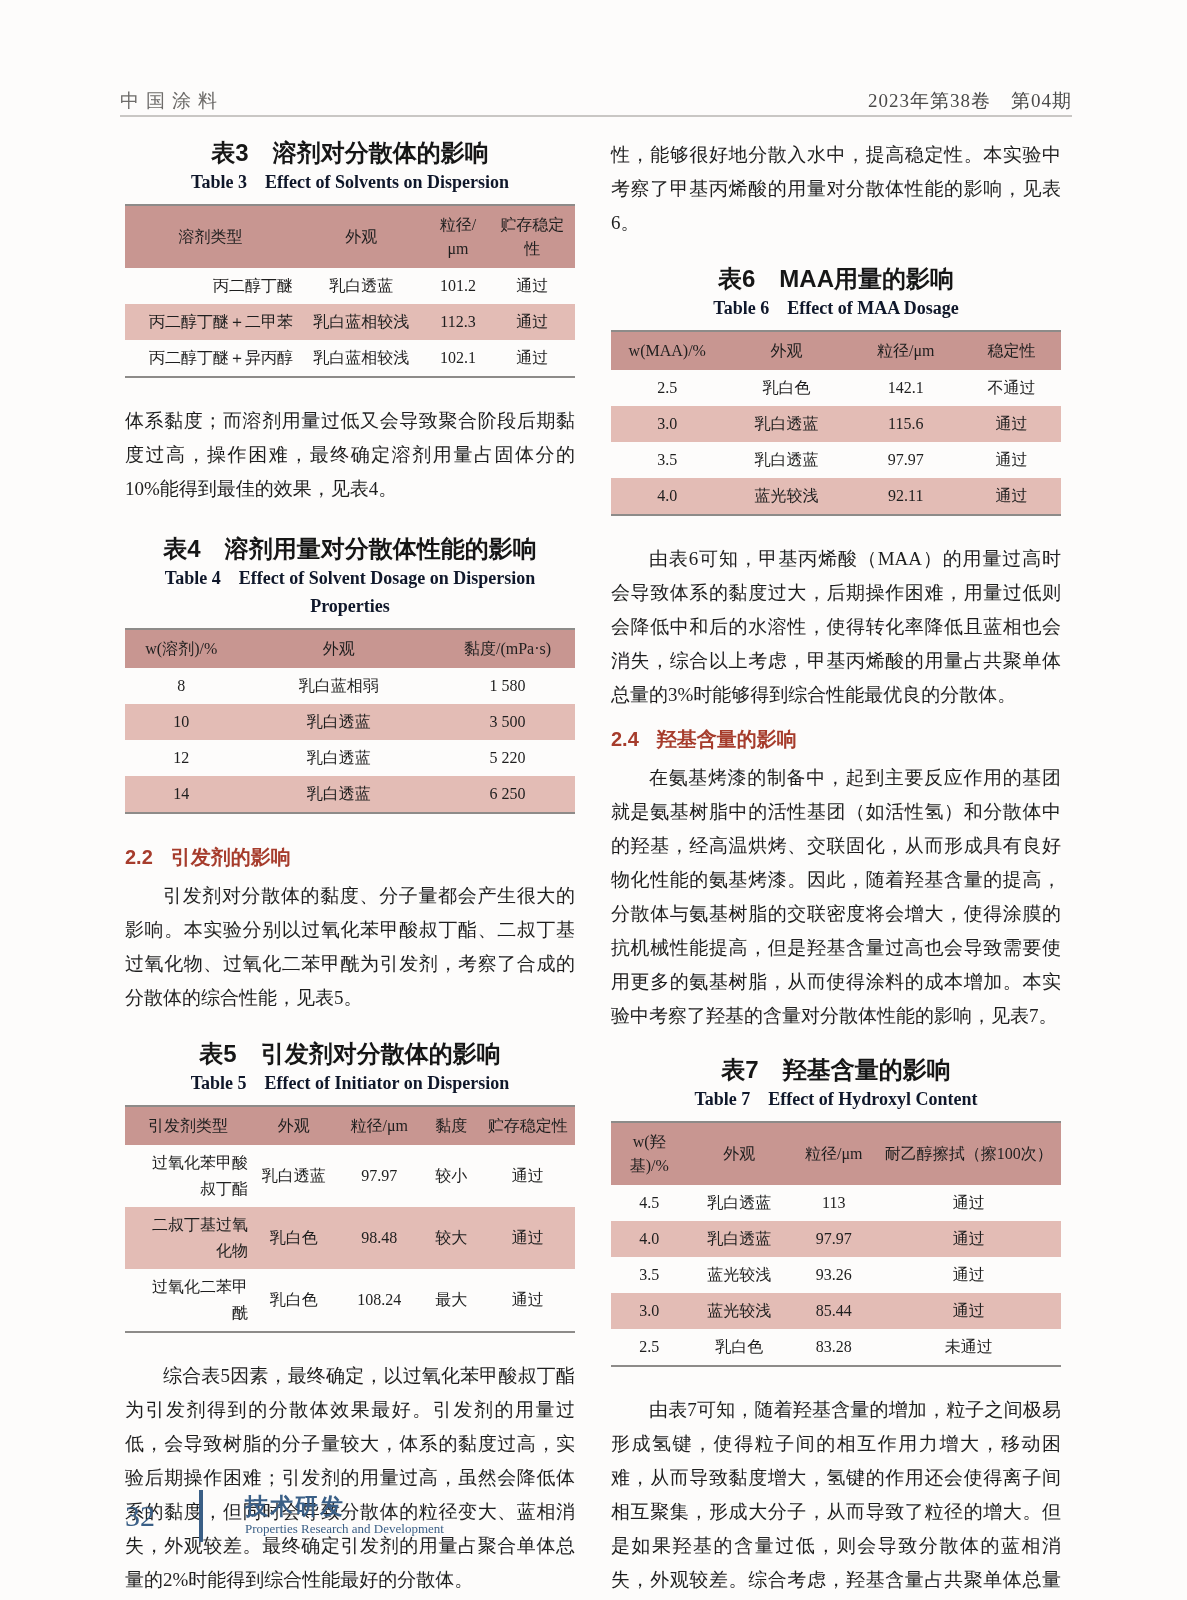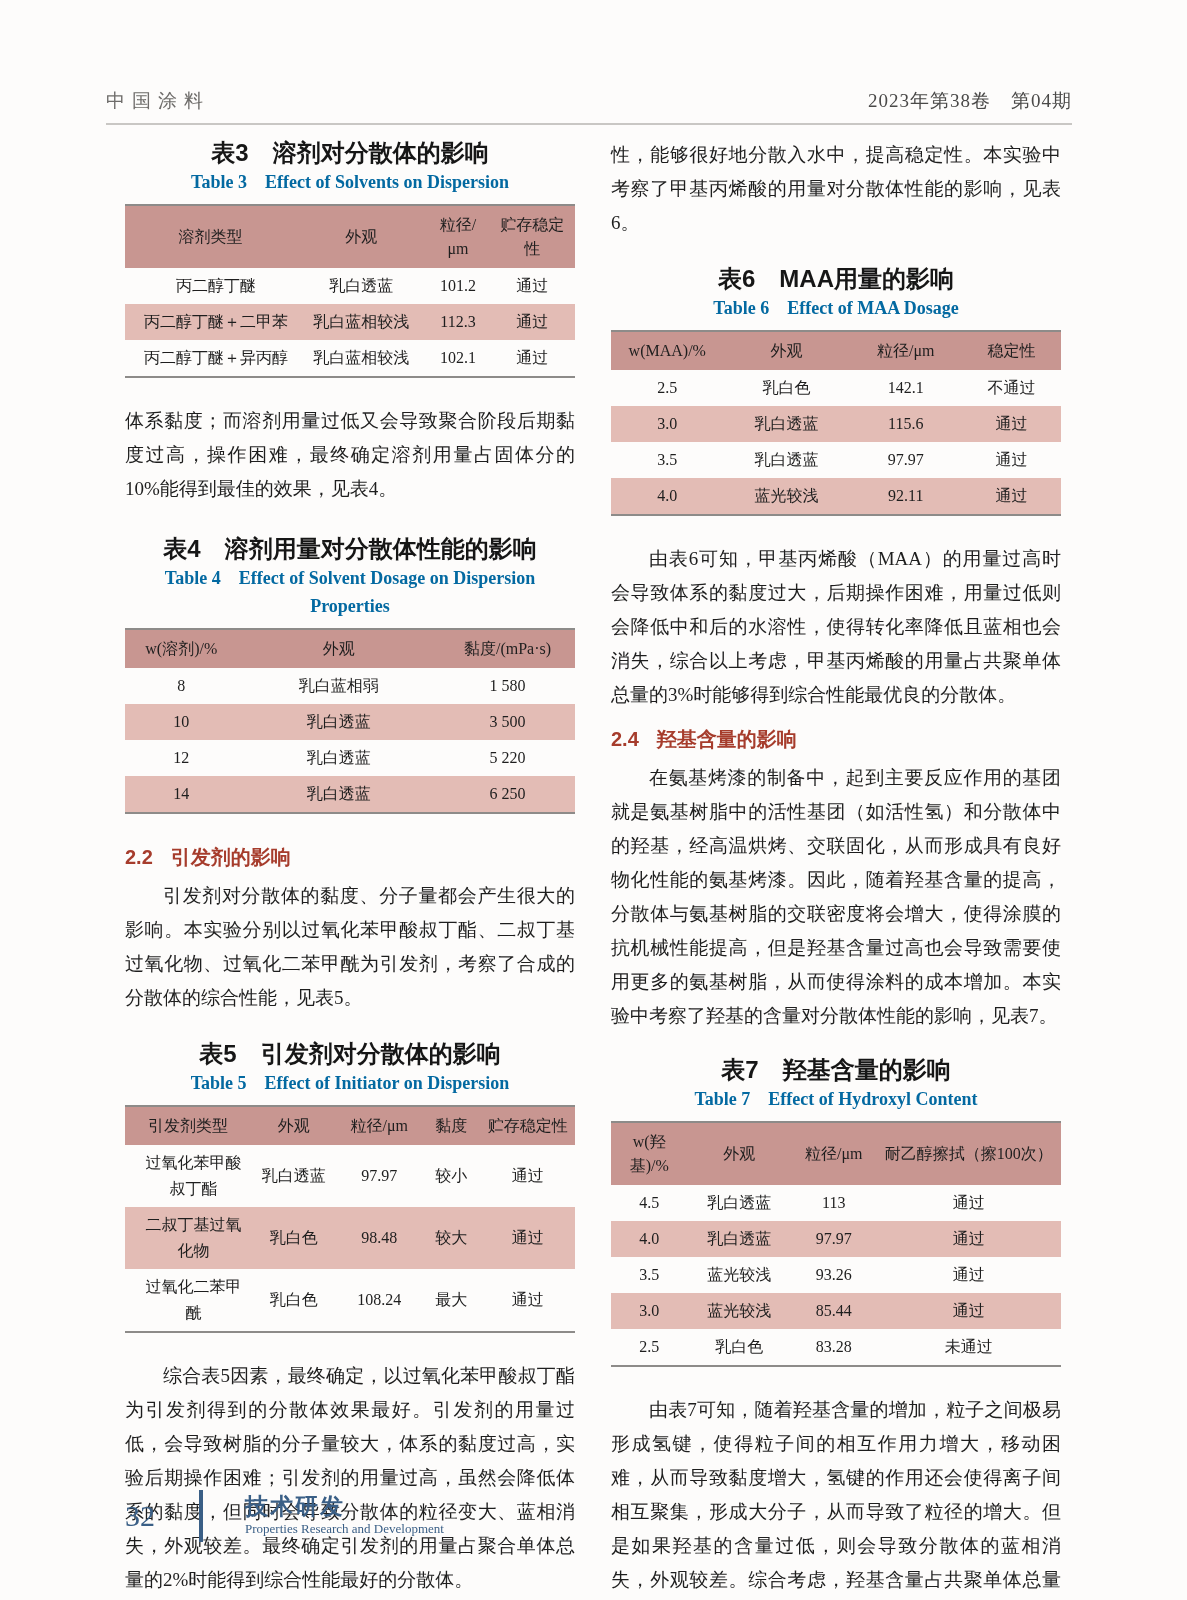--- a/index.html
+++ b/index.html
@@ -6,24 +6,24 @@
   .page{
     position:relative;
     width:1187px;height:1600px;
     background:#fdfcfb;
     overflow:hidden;
     font-family:"Liberation Serif","DejaVu Serif",serif;
     color:#222222;
   }
   
   .page-header{
-    position:absolute;top:88px;left:106px;right:115px;
+    position:absolute;top:88px;left:120px;right:115px;
     display:flex;justify-content:space-between;align-items:center;
     border-bottom:2px solid #c9c7c4;
-    padding-bottom:9px;
+    padding-bottom:1px;
   }
   .journal-name{font-size:19px;color:#6e6c6a;letter-spacing:7px;}
   .issue-info{font-size:19px;color:#4a4948;letter-spacing:1px;}
   
   .content{
     position:absolute;top:138px;left:125px;
     width:937px;
     display:flex;gap:36px;
   }
   .col{width:450px;}
@@ -45,21 +45,21 @@
   }
   .sec .secnum{margin-right:18px;}
   
   .tcap{text-align:center;margin:0 0 8px 0;}
   .tcap-cn{
     font-family:"Liberation Sans","DejaVu Sans",sans-serif;
     font-weight:bold;font-size:24px;color:#161616;line-height:30px;
   }
   .tcap-en{
     font-family:"Liberation Serif","DejaVu Serif",serif;
-    font-weight:bold;font-size:18px;color:#0369a1;line-height:28px;
+    font-weight:bold;font-size:18px;color:#0f172a;line-height:28px;
   }
   .cap-t4{margin-top:28px;}
   .cap-t5{margin-top:24px;}
   .cap-t6{margin-top:24px;}
   .cap-t7{margin-top:22px;}
   
   table.dtable{
     width:100%;
     border-collapse:collapse;
     font-size:16px;
@@ -73,21 +73,21 @@
     padding:7px 3px;
     text-align:center;
     line-height:24px;
   }
   table.dtable td{
     padding:5px 3px;
     text-align:center;
     line-height:26px;
   }
   table.dtable tbody tr:nth-child(even){background:#e3bcb5;}
-  table.first-left td:first-child{text-align:center;padding-left:14px;}
+  table.first-left td:first-child{text-align:right;padding-left:14px;}
   
   .t3 th:nth-child(1){width:38%}.t3 th:nth-child(2){width:29%}
   .t3 th:nth-child(3){width:14%}.t3 th:nth-child(4){width:19%}
   .t4 th:nth-child(1){width:25%}.t4 th:nth-child(2){width:45%}
   .t4 th:nth-child(3){width:30%}
   .t5 th:nth-child(1){width:28%}.t5 th:nth-child(2){width:19%}
   .t5 th:nth-child(3){width:19%}.t5 th:nth-child(4){width:13%}
   .t5 th:nth-child(5){width:21%}
   .t6 th:nth-child(1){width:25%}.t6 th:nth-child(2){width:28%}
   .t6 th:nth-child(3){width:25%}.t6 th:nth-child(4){width:22%}

